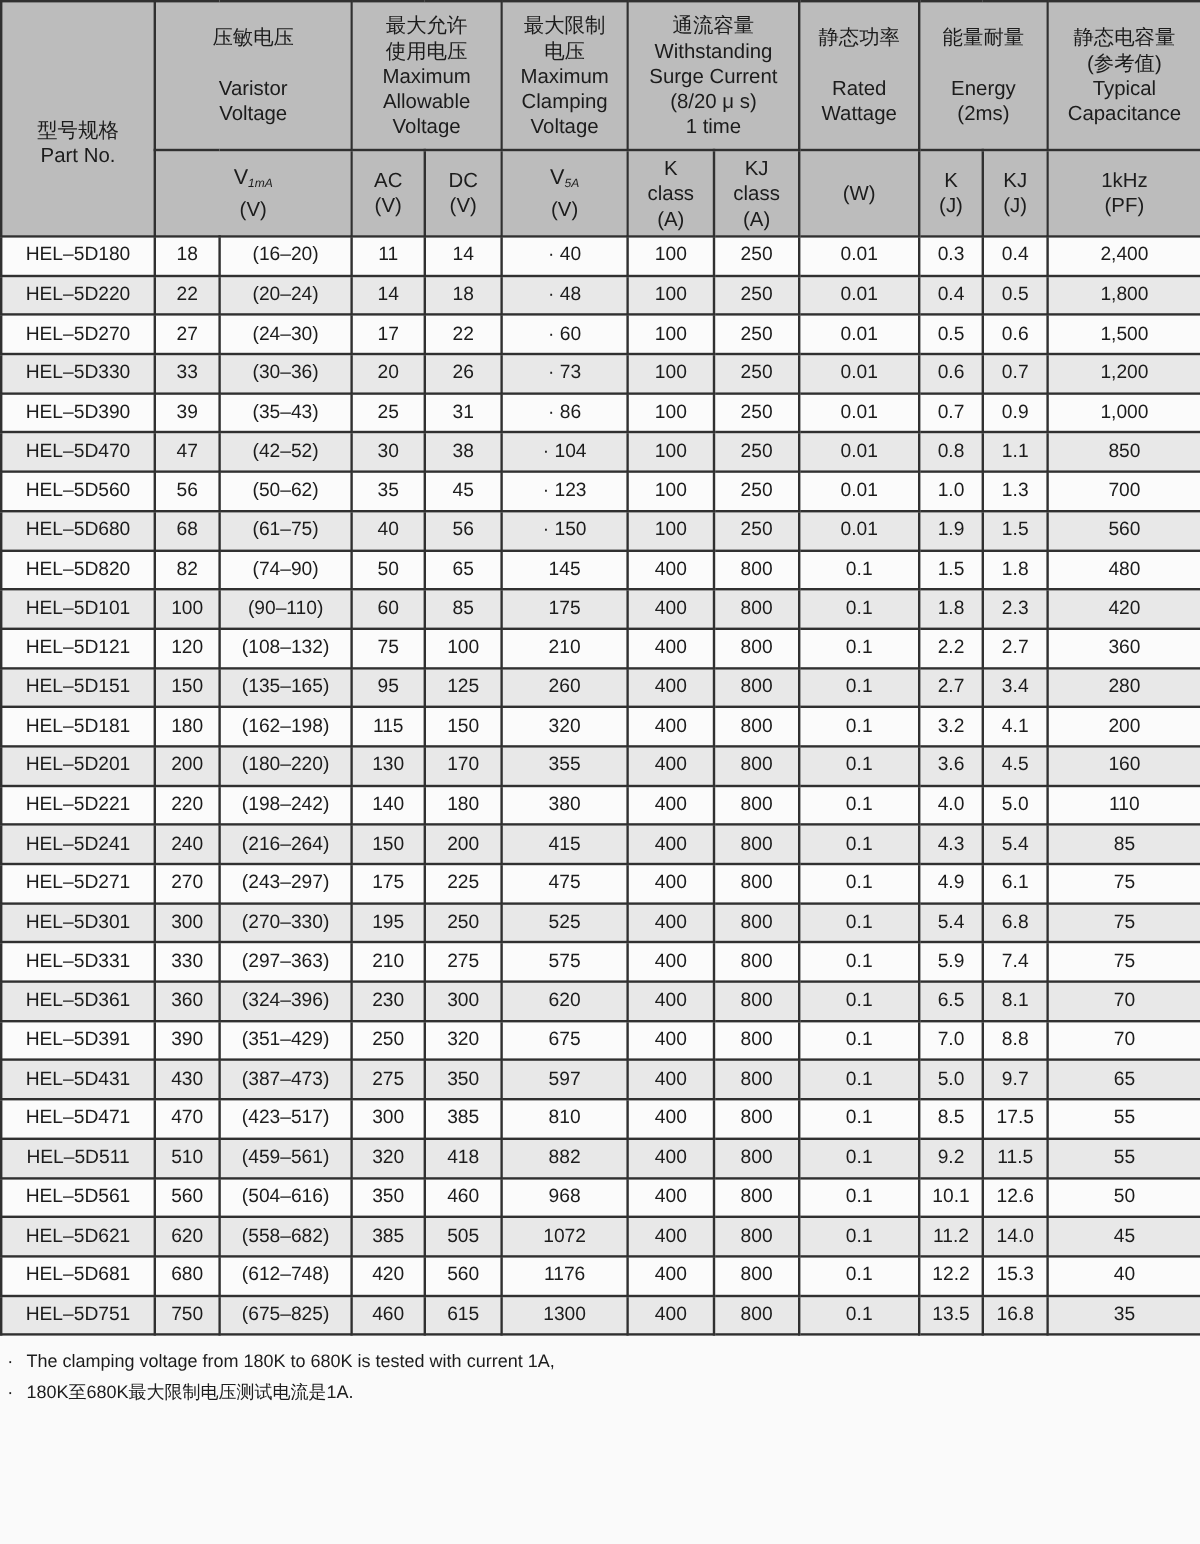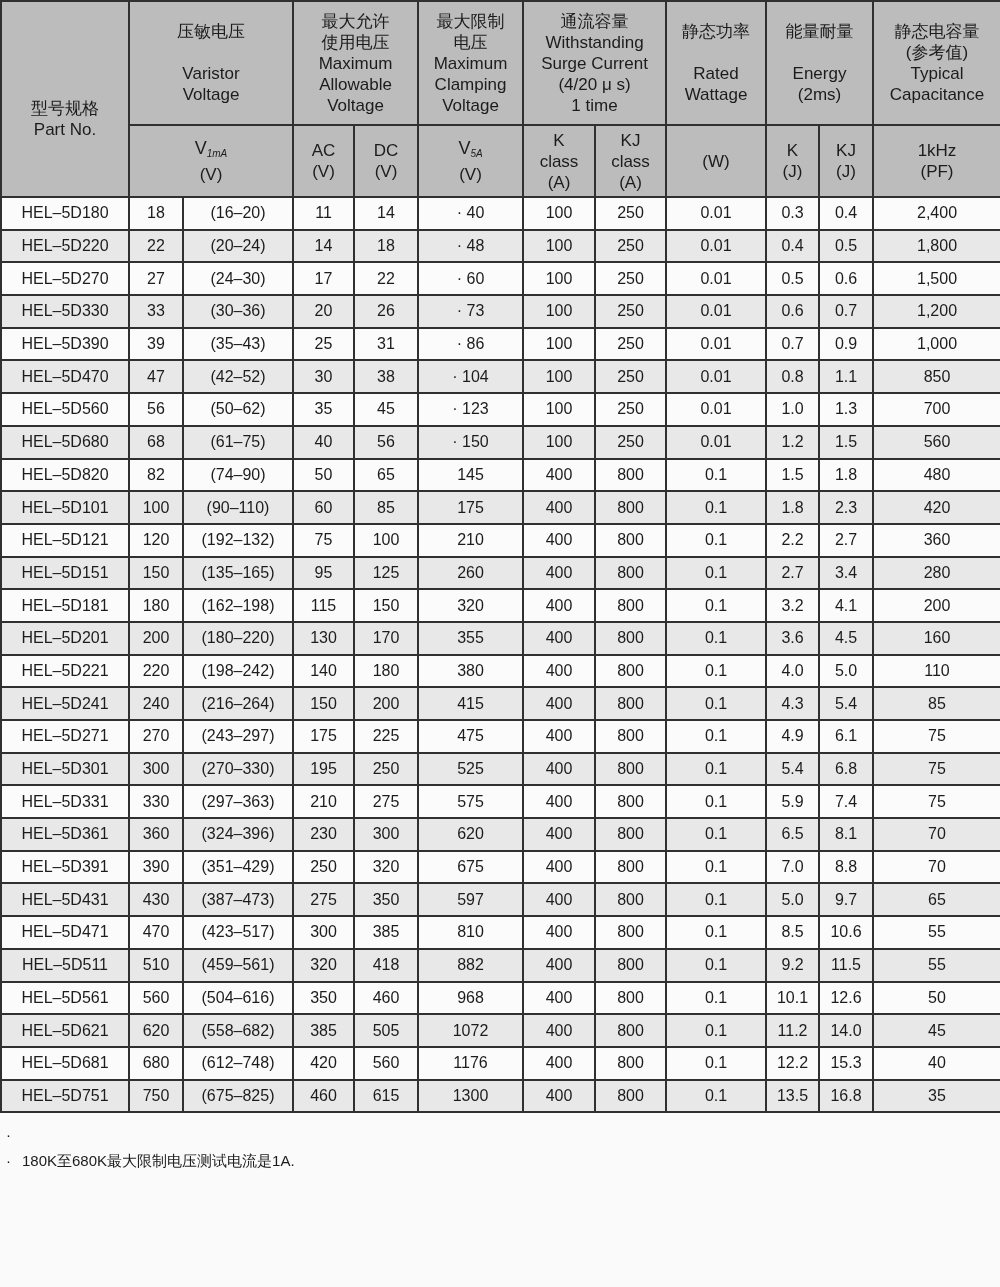--- a/index.html
+++ b/index.html
@@ -75,21 +75,21 @@
             <div class="pre">最大限制
 电压
 Maximum
 Clamping
 Voltage</div>
           </th>
         <th colspan="2">
             <div class="pre">通流容量
 Withstanding
 Surge Current
-(4/20 μ s)
+(8/20 μ s)
 1 time</div>
           </th>
         <th>
             <div class="pre">静态功率
 
 Rated
 Wattage</div>
           </th>
         <th colspan="2">
             <div class="pre">能量耐量
@@ -250,21 +250,21 @@
         <tr class="alt">
           <td>HEL–5D680</td>
           <td>68</td>
           <td>(61–75)</td>
           <td>40</td>
           <td>56</td>
           <td>· 150</td>
           <td>100</td>
           <td>250</td>
           <td>0.01</td>
-          <td>1.2</td>
+          <td>1.9</td>
           <td>1.5</td>
           <td>560</td>
         </tr>
         <tr>
           <td>HEL–5D820</td>
           <td>82</td>
           <td>(74–90)</td>
           <td>50</td>
           <td>65</td>
           <td>145</td>
@@ -285,21 +285,21 @@
           <td>400</td>
           <td>800</td>
           <td>0.1</td>
           <td>1.8</td>
           <td>2.3</td>
           <td>420</td>
         </tr>
         <tr>
           <td>HEL–5D121</td>
           <td>120</td>
-          <td>(192–132)</td>
+          <td>(108–132)</td>
           <td>75</td>
           <td>100</td>
           <td>210</td>
           <td>400</td>
           <td>800</td>
           <td>0.1</td>
           <td>2.2</td>
           <td>2.7</td>
           <td>360</td>
         </tr>
@@ -461,21 +461,21 @@
           <td>HEL–5D471</td>
           <td>470</td>
           <td>(423–517)</td>
           <td>300</td>
           <td>385</td>
           <td>810</td>
           <td>400</td>
           <td>800</td>
           <td>0.1</td>
           <td>8.5</td>
-          <td>10.6</td>
+          <td>17.5</td>
           <td>55</td>
         </tr>
         <tr class="alt">
           <td>HEL–5D511</td>
           <td>510</td>
           <td>(459–561)</td>
           <td>320</td>
           <td>418</td>
           <td>882</td>
           <td>400</td>
@@ -540,20 +540,21 @@
           <td>13.5</td>
           <td>16.8</td>
           <td>35</td>
         </tr>
       </tbody>
   </table>
 
   <div class="notes">
     <div class="note-line">
         <span class="bullet">·</span>
+        <span>The clamping voltage from 180K to 680K is tested with current 1A,</span>
       </div>
     <div class="note-line">
         <span class="bullet"></span>
       </div>
     <div class="note-line">
         <span class="bullet">·</span>
         <span>180K至680K最大限制电压测试电流是1A.</span>
       </div>
   </div>
 </div>

